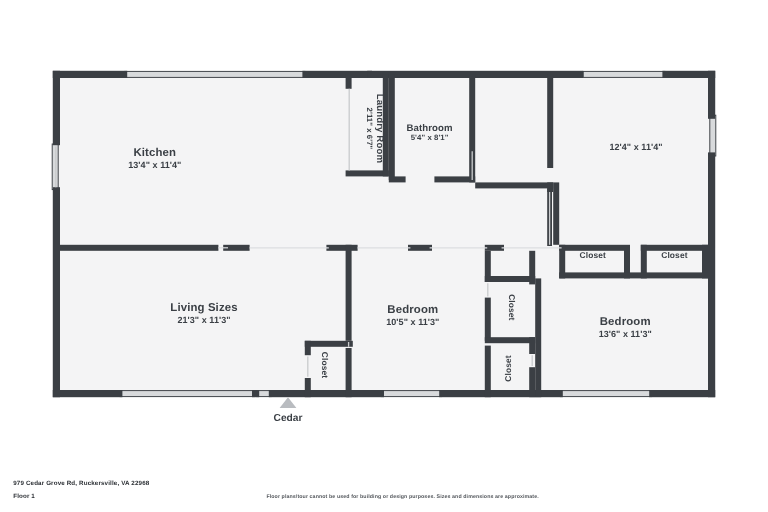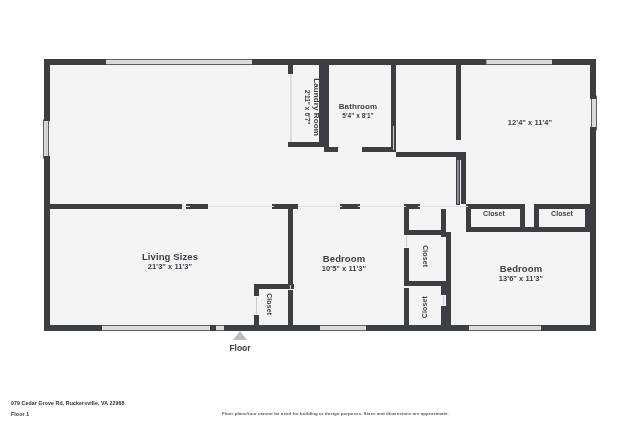--- a/index.html
+++ b/index.html
@@ -191,20 +191,24 @@
 
     <g>
       <line x1="182" y1="206.5" x2="190" y2="206.5" stroke="#dcdee0" stroke-width="1"></line>
       <line x1="208" y1="206.5" x2="274" y2="206.5" stroke="#dcdee0" stroke-width="1"></line>
       <line x1="298" y1="206.5" x2="342" y2="206.5" stroke="#dcdee0" stroke-width="1"></line>
       <line x1="358" y1="206.5" x2="406" y2="206.5" stroke="#dcdee0" stroke-width="1"></line>
       <line x1="418" y1="206.5" x2="468" y2="206.5" stroke="#dcdee0" stroke-width="1"></line>
     </g>
   </svg>
 
+  <div class="lbl" style="left:69px;top:122px;width:120px;">
+    <span class="nm">Kitchen</span>
+    <span class="dm">13'4" x 11'4"</span>
+  </div>
 
 
   <div class="lbl sm rot90" style="left:262px;top:98px;width:100px;">
     <span class="nm">Laundry Room</span>
     <span class="dm">2'11" x 6'7"</span>
   </div>
 
   <div class="lbl sm" style="left:317px;top:102px;width:82px;">
     <span class="nm">Bathroom</span>
     <span class="dm">5'4" x 8'1"</span>
@@ -245,21 +249,21 @@
   <div class="lbl tiny rot90" style="left:402px;top:252px;width:46px;">
     <span class="nm">Closet</span>
   </div>
 
   <div class="lbl tiny rot270" style="left:402px;top:303px;width:46px;">
     <span class="nm">Closet</span>
   </div>
 
   <div id="entry">
     <div class="tri"></div>
-    <span class="etxt">Floor</span>
+    <span class="etxt">Cedar</span>
   </div>
 </div>
 
 <div id="footer">
   <div id="addr">979 Cedar Grove Rd, Ruckersville, VA 22968</div>
   <div id="floorlbl">Floor 1</div>
   <div id="disclaim">Floor plans/tour cannot be used for building or design purposes. Sizes and dimensions are approximate.</div>
 
 </div>
 

